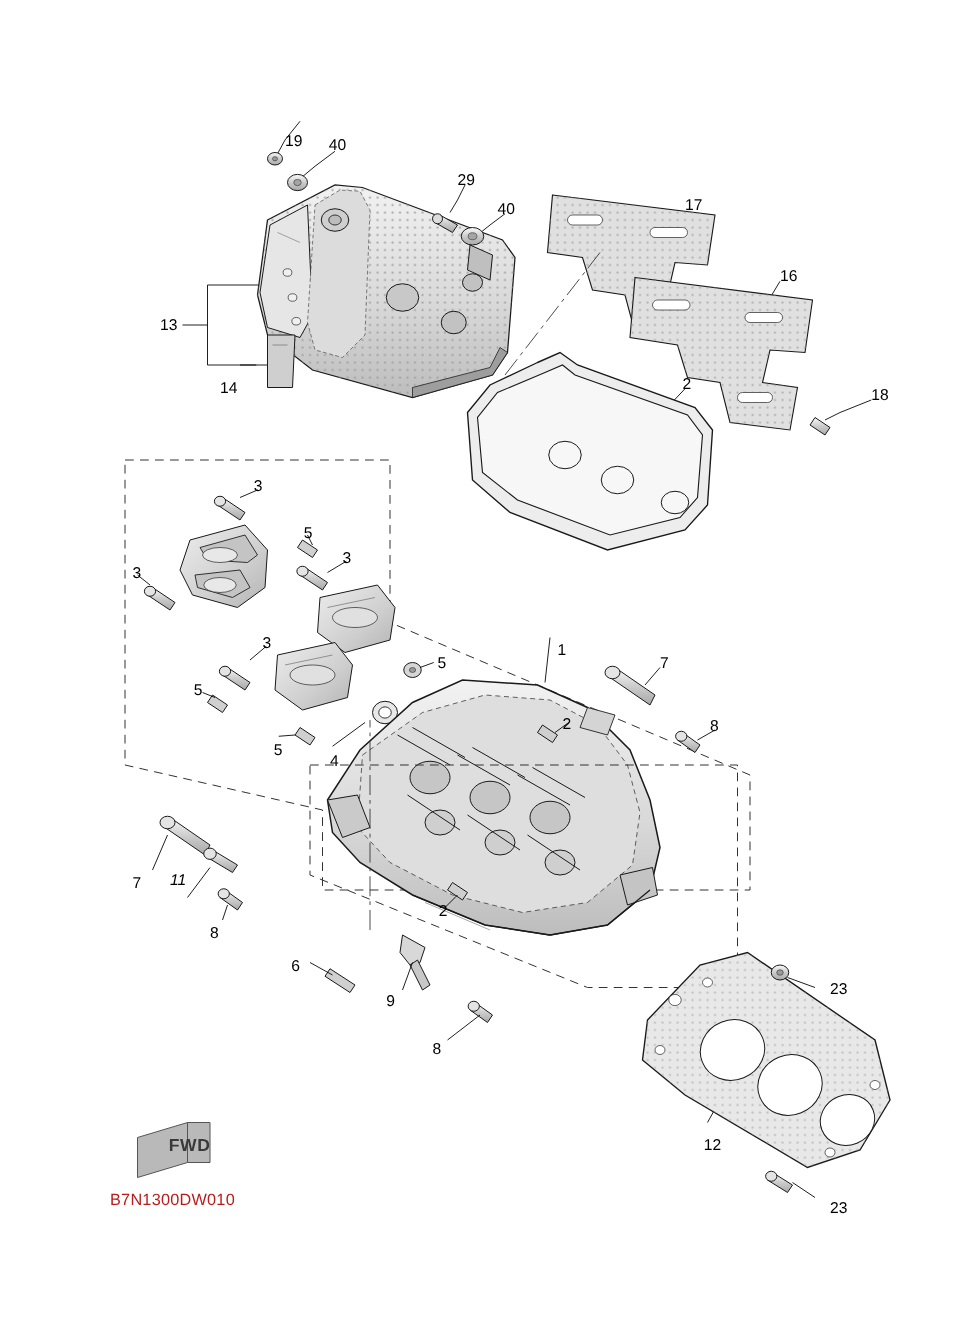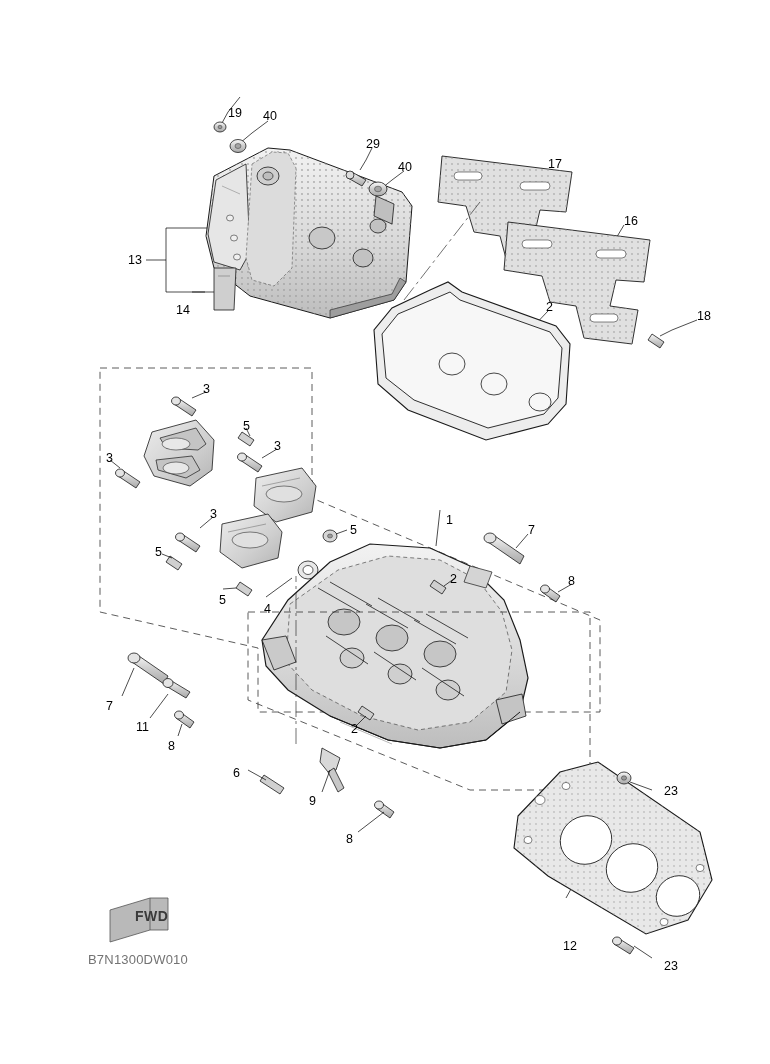--- a/index.html
+++ b/index.html
@@ -31,21 +31,21 @@
     font-family: "Liberation Sans", sans-serif;
     line-height: 1;
     white-space: nowrap;
   }
   #part-code {
     position: absolute;
     left: 88px;
     top: 952px;
     font-size: 13px;
     letter-spacing: 0.2px;
-    color: #737373;
+    color: #b91c1c;
   }
   #fwd-label {
     position: absolute;
     left: 135px;
     top: 908px;
     font-size: 14px;
     font-weight: bold;
     color: #3a3a3a;
     letter-spacing: 0.5px;
   }
@@ -342,23 +342,23 @@
       <div class="callout" style="left: 210px; top: 508px;">3</div>
       <div class="callout" style="left: 446px; top: 514px;">1</div>
       <div class="callout" style="left: 528px; top: 524px;">7</div>
       <div class="callout" style="left: 350px; top: 524px;">5</div>
       <div class="callout" style="left: 155px; top: 546px;">5</div>
       <div class="callout" style="left: 450px; top: 573px;">2</div>
       <div class="callout" style="left: 568px; top: 575px;">8</div>
       <div class="callout" style="left: 219px; top: 594px;">5</div>
       <div class="callout" style="left: 264px; top: 603px;">4</div>
       <div class="callout" style="left: 106px; top: 700px;">7</div>
-      <div class="callout" style="left: 136px; top: 721px;">11</div>
+      <div class="callout" style="left: 136px; top: 698px; font-style: italic;">11</div>
       <div class="callout" style="left: 351px; top: 723px;">2</div>
       <div class="callout" style="left: 168px; top: 740px;">8</div>
       <div class="callout" style="left: 233px; top: 767px;">6</div>
       <div class="callout" style="left: 309px; top: 795px;">9</div>
       <div class="callout" style="left: 664px; top: 785px;">23</div>
       <div class="callout" style="left: 346px; top: 833px;">8</div>
-      <div class="callout" style="left: 563px; top: 940px;">12</div>
+      <div class="callout" style="left: 563px; top: 910px;">12</div>
       <div class="callout" style="left: 664px; top: 960px;">23</div>
     </div>
 </div>
 
 </body></html>

